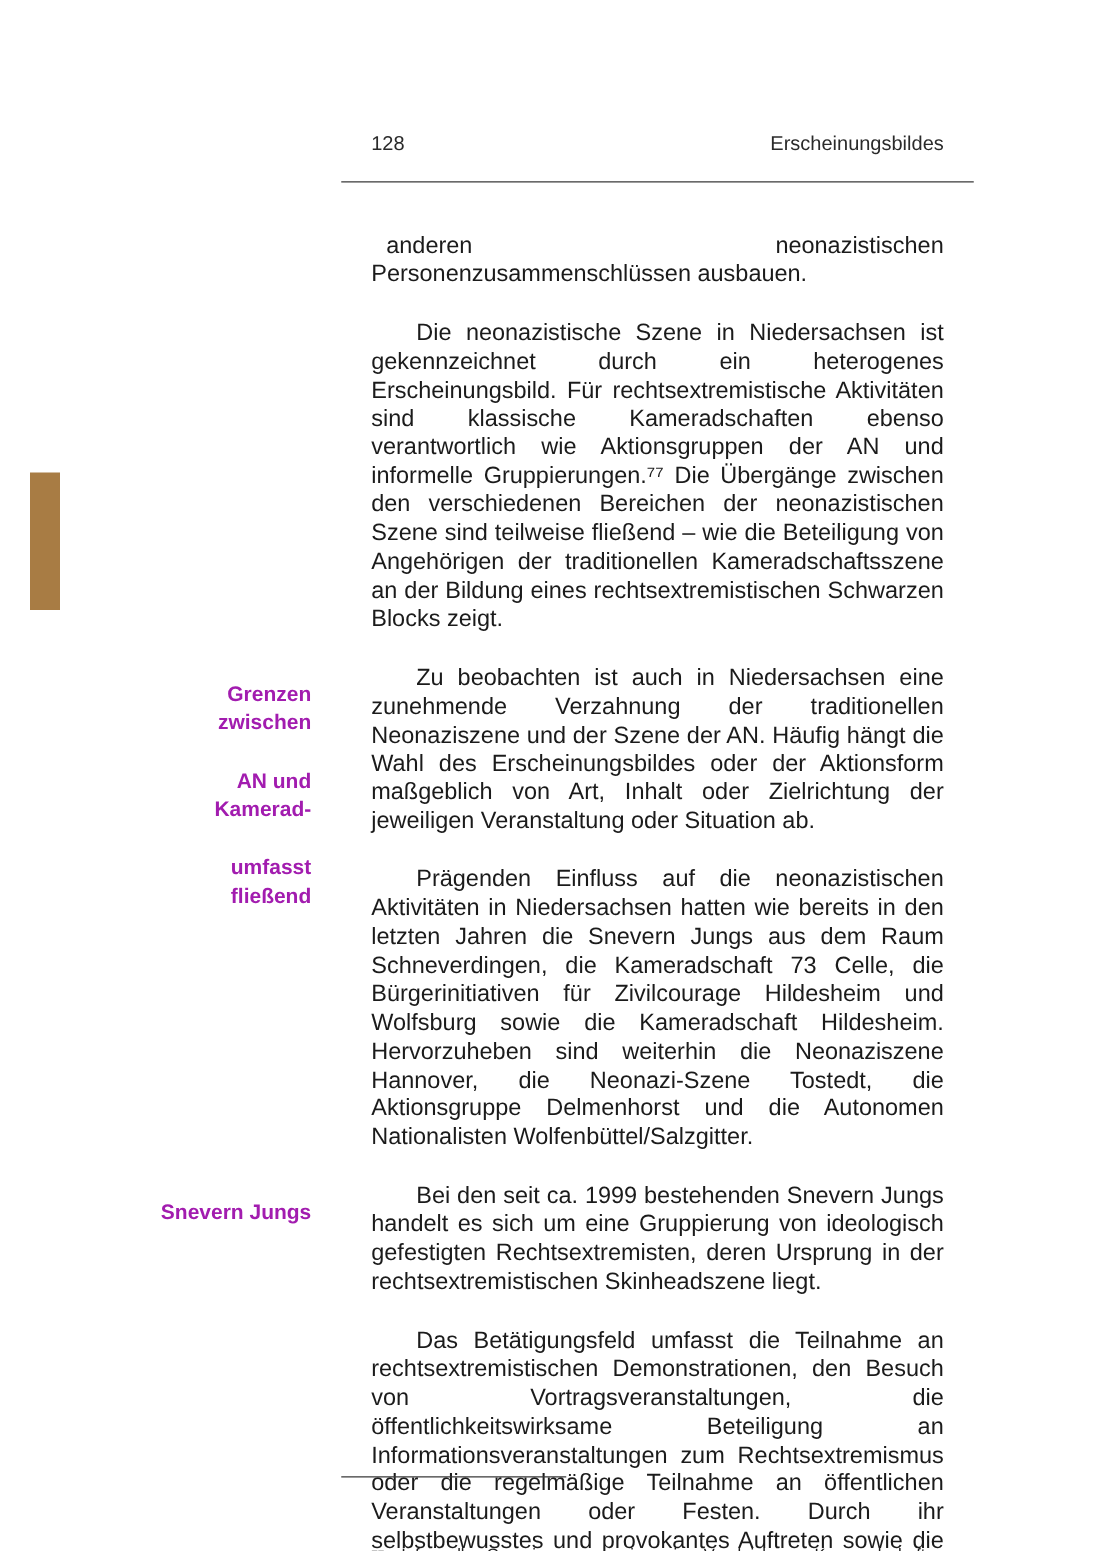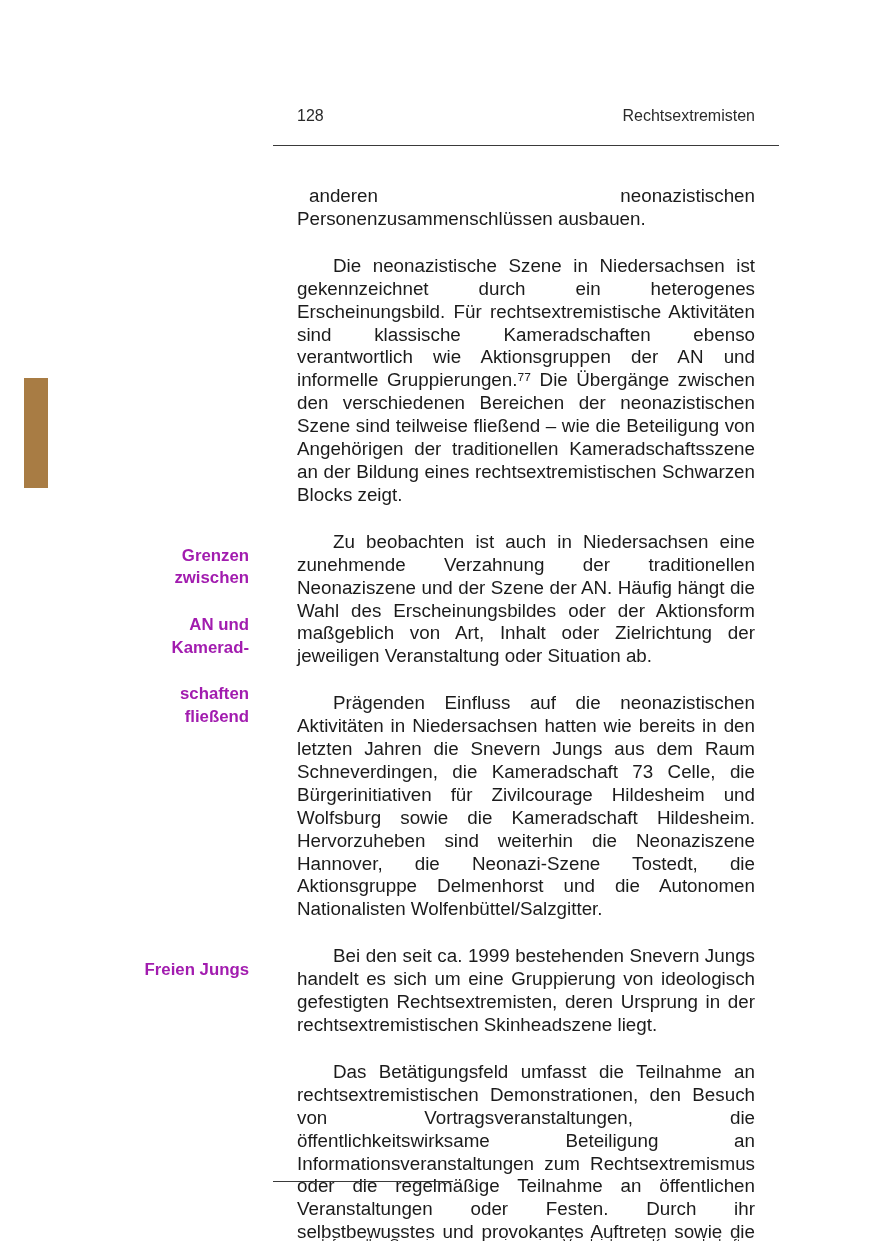--- a/index.html
+++ b/index.html
@@ -87,41 +87,41 @@
 <body>
 
 <div class="page">
 
   <div class="side-tab"></div>
 
   <div class="content">
 
     <div class="header">
       <span>128</span>
-      <span>Rechtsextremisten</span>
+      <span>Erscheinungsbildes</span>
     </div>
 
     <div class="body-text">
 
       <p class="para"><span>anderen neonazistischen Personenzusammenschlüssen ausbauen.</span></p>
 
       <p class="para indent"><span>Die neonazistische Szene in Niedersachsen ist gekennzeichnet durch ein heterogenes Erscheinungsbild. Für rechtsextremistische Aktivitäten sind klassische Kameradschaften ebenso verantwortlich wie Aktionsgruppen der AN und informelle Gruppierungen.⁷⁷ Die Übergänge zwischen den verschiedenen Bereichen der neonazistischen Szene sind teilweise fließend – wie die Beteiligung von Angehörigen der traditionellen Kameradschaftsszene an der Bildung eines rechtsextremistischen Schwarzen Blocks zeigt.</span></p>
 
       <p class="para indent">
         <span class="margin-note">
           <span class="note-line">Grenzen zwischen</span>
           <span class="note-line">AN und Kamerad-</span>
-          <span class="note-line">schaften fließend</span>
+          <span class="note-line">umfasst fließend</span>
         </span><span>Zu beobachten ist auch in Niedersachsen eine zunehmende Verzahnung der traditionellen Neonaziszene und der Szene der AN. Häufig hängt die Wahl des Erscheinungsbildes oder der Aktionsform maßgeblich von Art, Inhalt oder Zielrichtung der jeweiligen Veranstaltung oder Situation ab.</span></p>
 
       <p class="para indent"><span>Prägenden Einfluss auf die neonazistischen Aktivitäten in Niedersachsen hatten wie bereits in den letzten Jahren die Snevern Jungs aus dem Raum Schneverdingen, die Kameradschaft 73 Celle, die Bürgerinitiativen für Zivilcourage Hildesheim und Wolfsburg sowie die Kameradschaft Hildesheim. Hervorzuheben sind weiterhin die Neonaziszene Hannover, die Neonazi-Szene Tostedt, die Aktionsgruppe Delmenhorst und die Autonomen Nationalisten Wolfenbüttel/Salzgitter.</span></p>
 
       <p class="para indent">
         <span class="margin-note">
-          <span class="note-line">Freien Jungs</span>
+          <span class="note-line">Snevern Jungs</span>
         </span><span>Bei den seit ca. 1999 bestehenden Snevern Jungs handelt es sich um eine Gruppierung von ideologisch gefestigten Rechtsextremisten, deren Ursprung in der rechtsextremistischen Skinheadszene liegt.</span></p>
 
       <p class="para indent"><span>Das Betätigungsfeld umfasst die Teilnahme an rechtsextremistischen Demonstrationen, den Besuch von Vortragsveranstaltungen, die öffentlichkeitswirksame Beteiligung an Informationsveranstaltungen zum Rechtsextremismus oder die regelmäßige Teilnahme an öffentlichen Veranstaltungen oder Festen. Durch ihr selbstbewusstes und provokantes Auftreten sowie die langjährige Szenezugehörigkeit verfügen die Snevern Jungs über eine hohe Reputation und über entsprechend vielfältige Kontakte innerhalb der rechtsextremistischen Szene. Die Wahl des informellen Kameradschaftsführers Matthias BEHRENS im Jahr 2009 zum stellvertretenden Vorsitzenden des NPD-Landesverbandes und zahlreiche von den Snevern Jungs im Rahmen von Wahlen durchgeführte Infostände verdeutlichen die Nähe zur NPD. Für Niedersachsen kann den Snevern Jungs eine Scharnierfunktion im Verhältnis zwischen Freien Nationalisten und NPD zugesprochen werden.</span></p>
 
 
     </div>
   </div>
 
   <div class="footnote">
     <div class="footnote-rule"></div>

